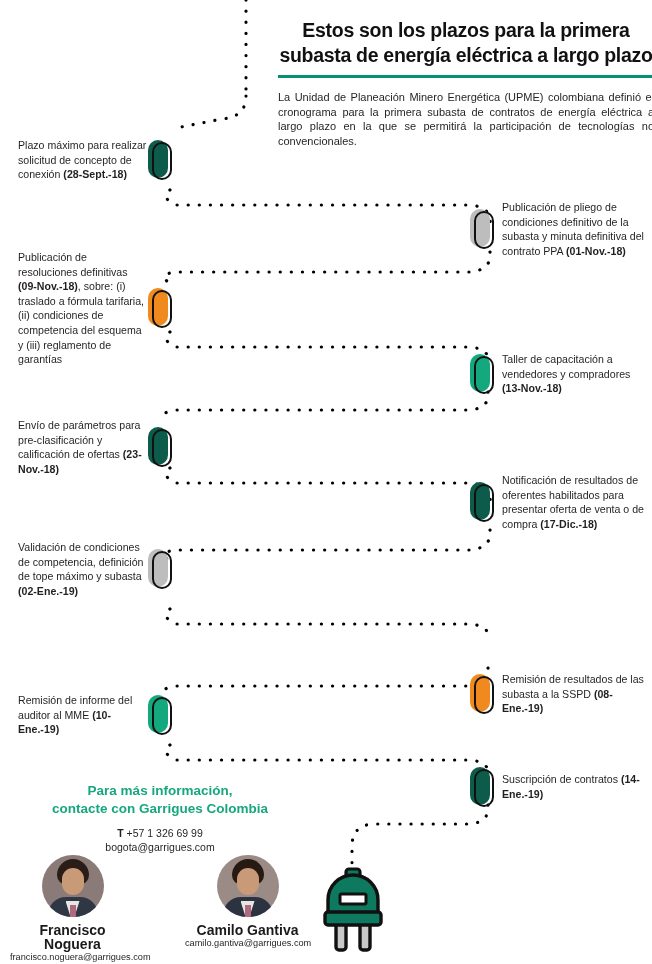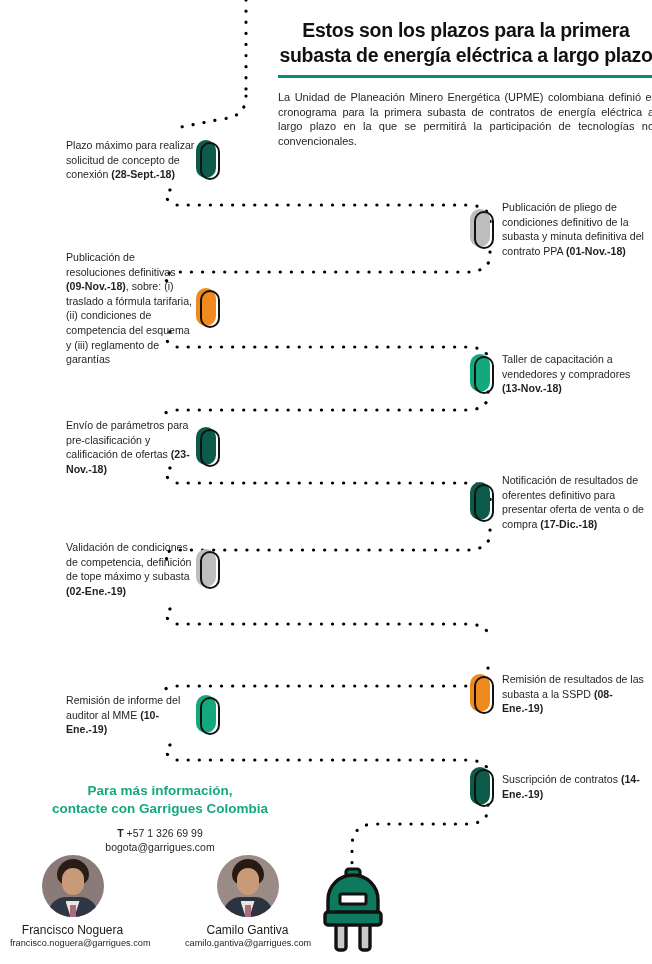--- a/index.html
+++ b/index.html
@@ -55,21 +55,21 @@
     color: #231f20;
   }
 
   
   .milestone {
     position: absolute;
     z-index: 3;
     display: flex;
     align-items: center;
   }
-  .milestone.left  { flex-direction: row; margin-left: 48px; }
+  .milestone.left  { flex-direction: row; }
   .milestone.right { flex-direction: row; }
 
   .ms-text {
     font-size: 10.6px;
     line-height: 14.6px;
     color: #231f20;
   }
   .milestone.left .ms-text  { text-align: left; }
   .milestone.right .ms-text { text-align: left; }
   .ms-text b { font-weight: bold; }
@@ -172,22 +172,22 @@
   .avatar .tie {
     position: absolute;
     left: 28px; bottom: -2px;
     width: 6px; height: 14px;
     background: #b06a7e;
   }
   .avatar.b { background: #9a8b86; }
   .avatar.b .suit { background: #2b3240; }
   .avatar.b .hair { background: #271a13; }
   .person .name {
-    font-size: 12px;
-    font-weight: normal;
+    font-size: 14px;
+    font-weight: bold;
     color: #1a1a1a;
     line-height: 14px;
     text-align: center;
   }
   .person .mail {
     font-size: 9.2px;
     color: #231f20;
     line-height: 13px;
   }
 
@@ -283,21 +283,21 @@
       <div class="shell"></div>
     </div>
   </div>
 
   <div class="milestone right" style="left:470px; top:473px; width:182px;">
     <div class="capsule">
       <div class="fill" style="background:#0d5c4b;"></div>
       <div class="shell"></div>
     </div>
     <div class="ms-text" style="width:145px; margin-left:8px;">
-      <span>Notificación de resultados de oferentes definitivo para presentar oferta de venta o de compra </span><b>(17-Dic.-18)</b>
+      <span>Notificación de resultados de oferentes habilitados para presentar oferta de venta o de compra </span><b>(17-Dic.-18)</b>
     </div>
   </div>
 
   <div class="milestone left" style="left:18px; top:540px; width:160px;">
     <div class="ms-text" style="width:130px;">
       <span>Validación de condiciones de competencia, definición de tope máximo y subasta </span><b>(02-Ene.-19)</b>
     </div>
     <div class="capsule">
       <div class="fill" style="background:#bdbdbd;"></div>
       <div class="shell"></div>

